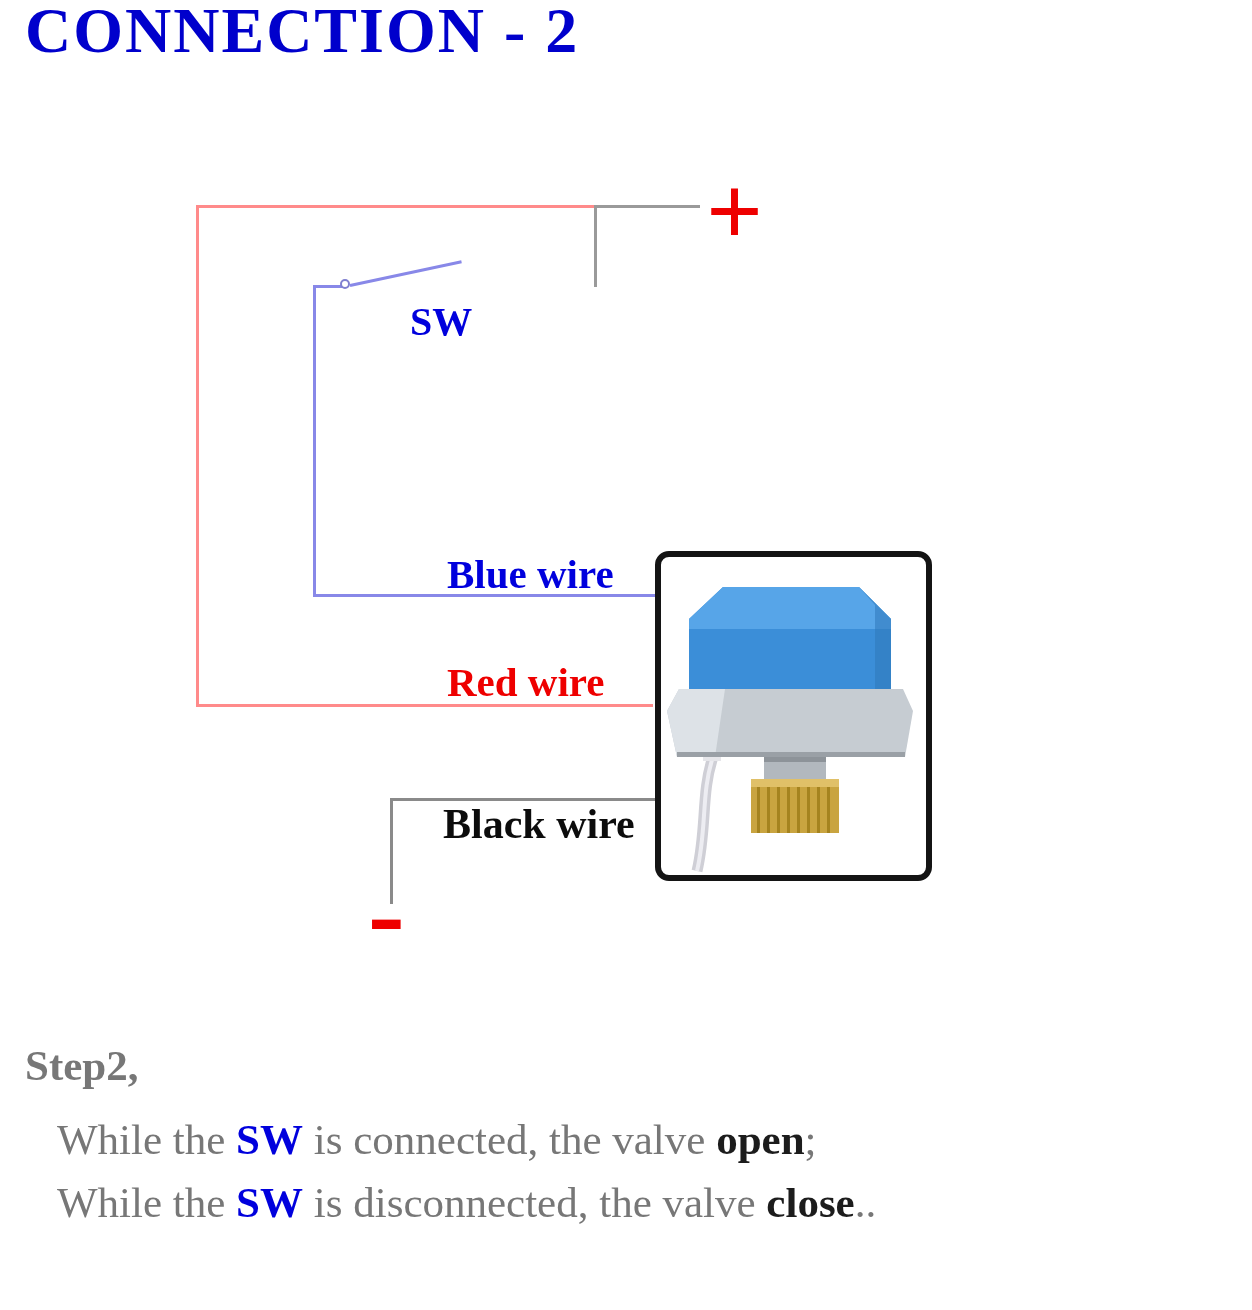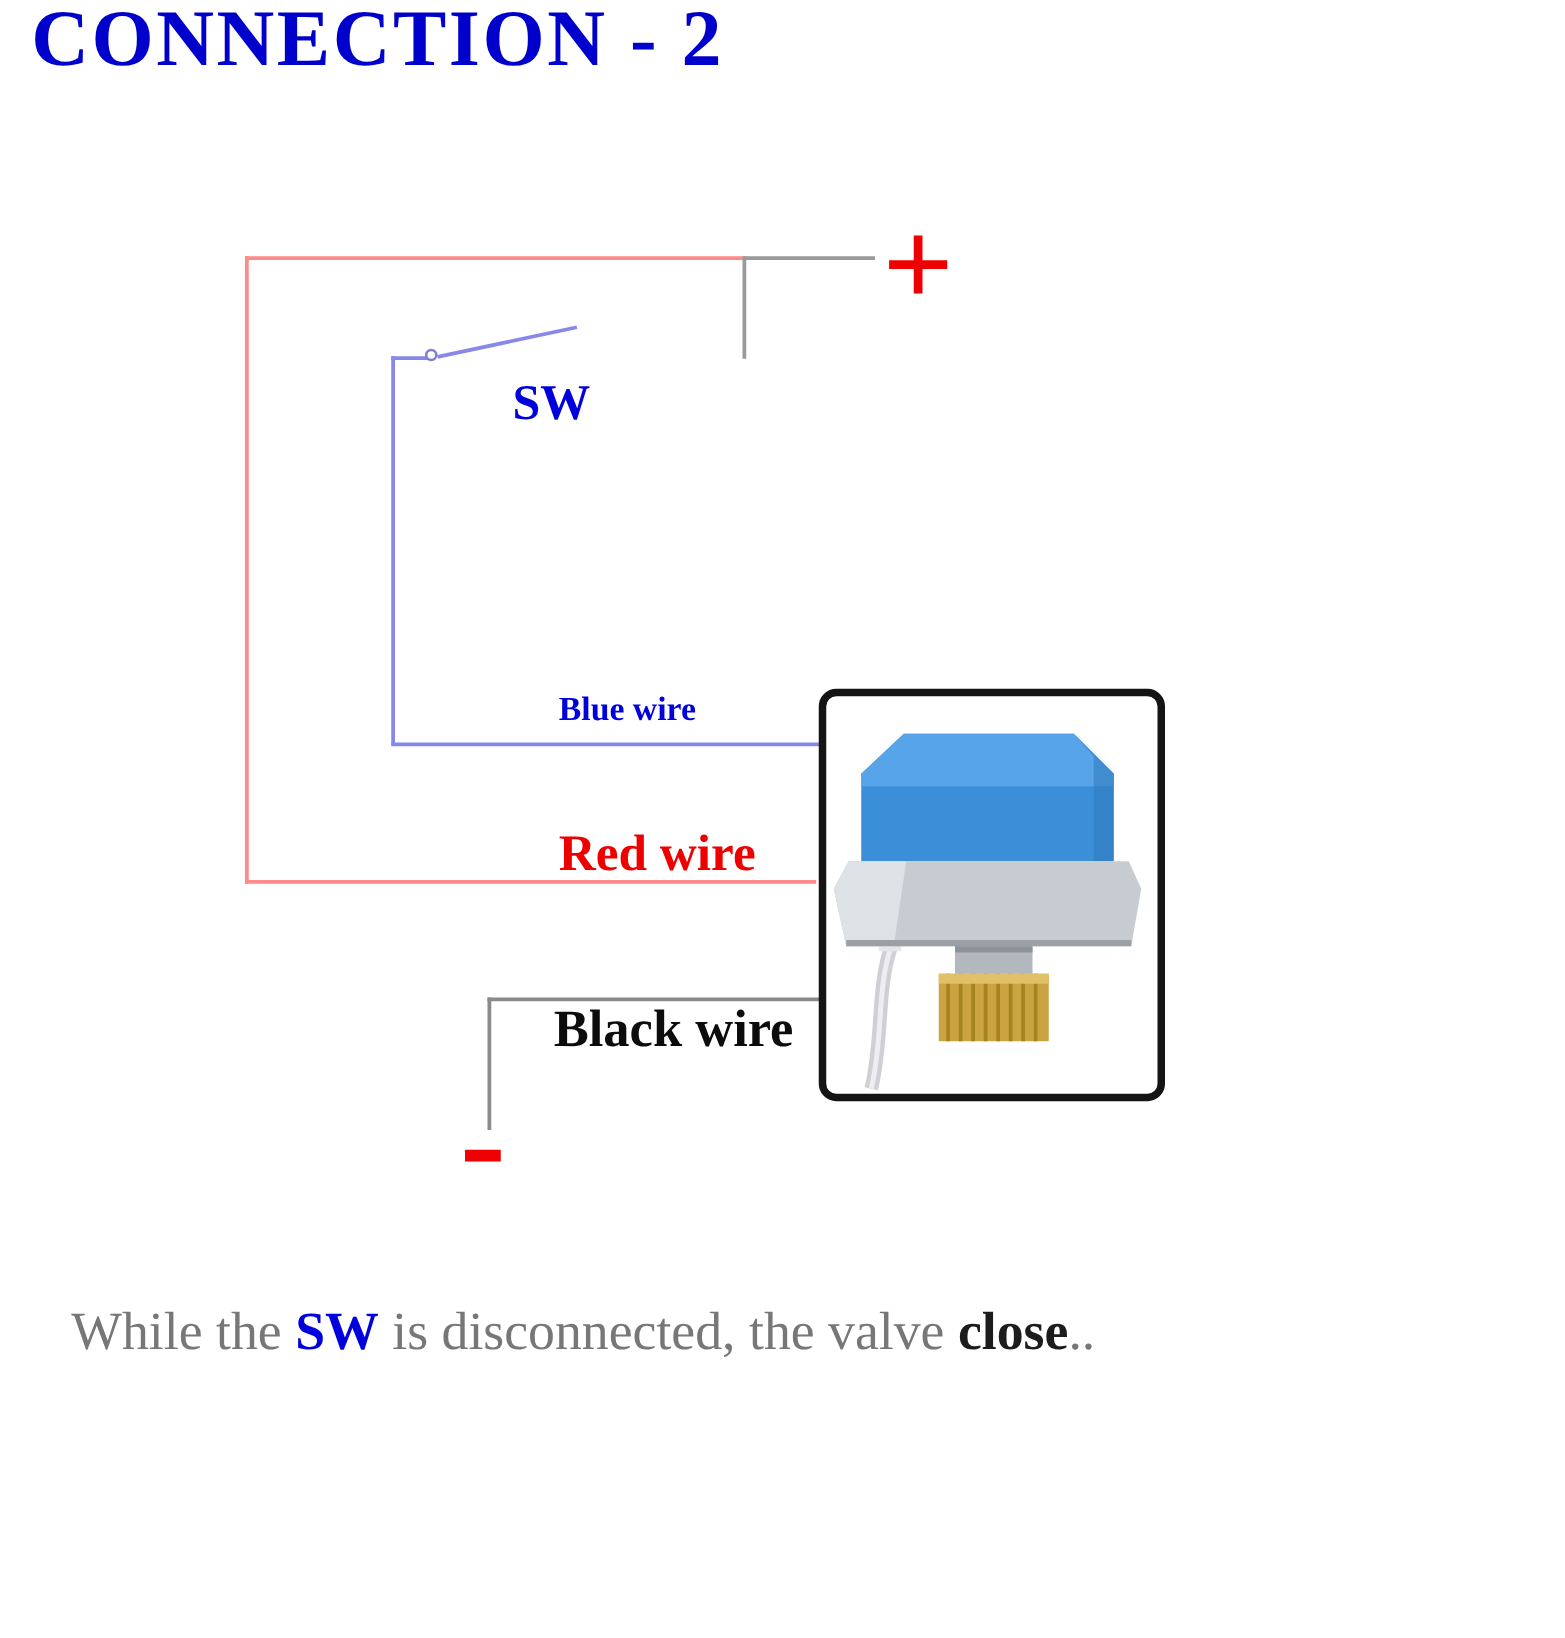--- a/index.html
+++ b/index.html
@@ -20,21 +20,21 @@
   .wire{ position:absolute; }
   .c-red{ background:var(--wire_red); }
   .c-blue{ background:var(--wire_blue); }
   .c-gray{ background:var(--wire_gray); }
   .c-black{ background:var(--wire_black); }
   .term{ position:absolute; font-weight:bold; color:var(--accent_red); line-height:1; white-space:nowrap; }
   .plus{ left:706px; top:162px; font-size:100px; }
   .minus{ left:368px; top:858px; font-size:110px; }
   .lbl{ position:absolute; font-weight:bold; white-space:nowrap; line-height:1; }
   .lbl-sw{ left:410px; top:302px; font-size:40px; color:var(--label_blue); }
-  .lbl-blue{ left:447px; top:554px; font-size:27px; color:var(--label_blue); }
+  .lbl-blue{ left:447px; top:554px; font-size:41px; color:var(--label_blue); }
   .lbl-red{ left:447px; top:662px; font-size:41px; color:var(--accent_red); }
   .lbl-black{ left:443px; top:803px; font-size:42px; color:#0c0c0c; }
   .switch-lever{
     position:absolute; left:350px; top:284px; width:114px; height:3px;
     background:var(--wire_blue); transform:rotate(-12deg); transform-origin:0 50%;
   }
   .switch-pivot{
     position:absolute; left:340px; top:279px; width:10px; height:10px;
     border:2px solid #7f7fd0; border-radius:50%; background:#fff;
   }
@@ -119,17 +119,19 @@
           <rect x="166" y="222" width="3" height="54" fill="#a5831f"></rect>
           <rect x="90" y="222" width="88" height="8" fill="#e0c068"></rect>
         </g>
       </svg>
     </div>
   </div>
 
   <div class="steps">
 
     <div class="step2">
+      <div class="step2-heading tg">Step2,</div>
+      <div class="step2-line"><span class="tg">While the </span><span class="tb">SW</span><span class="tg"> is connected, the valve </span><span class="td">open</span><span class="tg">;</span></div>
       <div class="step2-line"><span class="tg">While the </span><span class="tb">SW</span><span class="tg"> is disconnected, the valve </span><span class="td">close</span><span class="tg">..</span></div>
     </div>
   </div>
 
 </div>
 
 </body></html>

